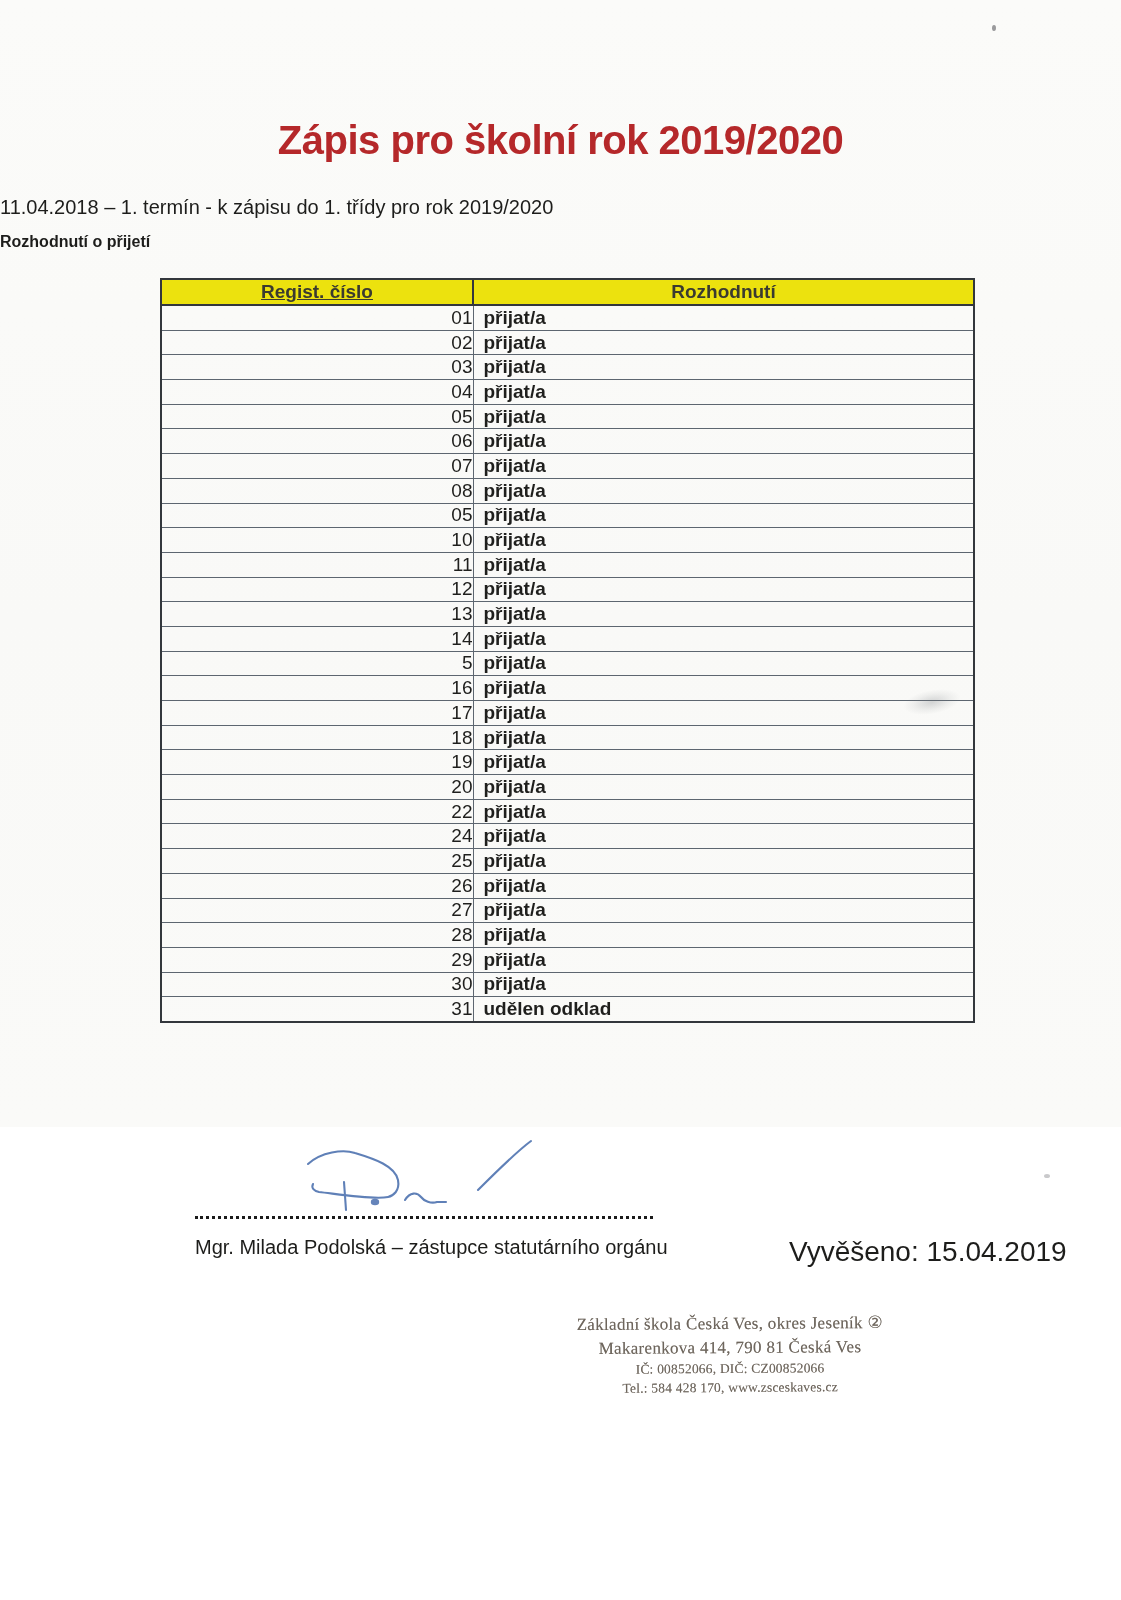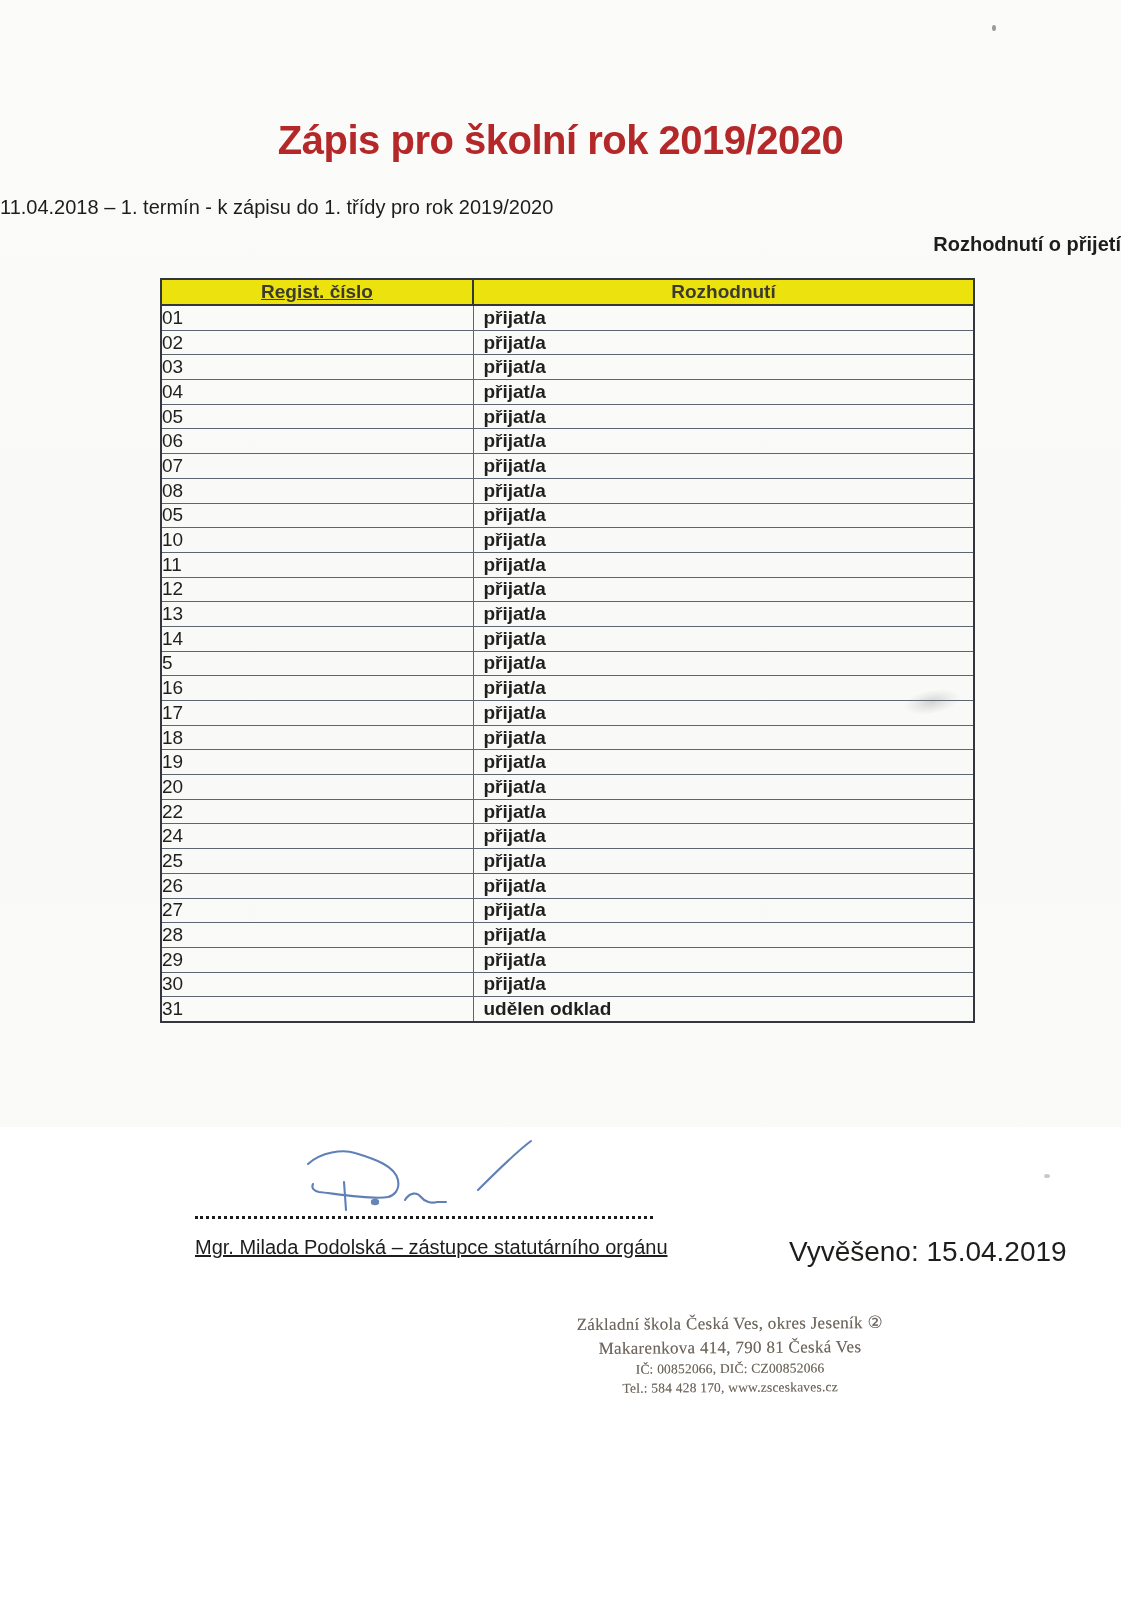--- a/index.html
+++ b/index.html
@@ -19,22 +19,22 @@
     text-align:center;
     font-size:40px;font-weight:bold;letter-spacing:-0.5px;
     color:#b5282a;
   }
   .doc-subtitle{
     position:absolute;left:0;top:196px;width:1121px;
     font-size:20px;color:#1d1d1b;
   }
   .section-heading{
     position:absolute;left:0;top:233px;width:1121px;
-    text-align:right;
-    font-size:20px;font-weight:bold;color:#1d1d1b;
+    text-align:left;
+    font-size:16px;font-weight:bold;color:#1d1d1b;
   }
   table.decision-table{
     position:absolute;left:160px;top:278px;
     width:813px;
     border-collapse:collapse;
     table-layout:fixed;
     border:2px solid #33373c;
     background:transparent;
   }
   .decision-table thead th{
@@ -47,38 +47,38 @@
   }
   .decision-table thead th.h-num{border-right:2px solid #33373c;text-decoration:underline;}
   .decision-table tbody td{
     height:23.7px;
     font-size:19px;color:#1f1f1d;
     vertical-align:middle;
     border-top:1px solid #5d6670;
     padding:0;
   }
   .decision-table tbody td.col-num{
-    text-align:left;
+    text-align:right;
     border-right:1px solid #5d6670;
   }
   .decision-table tbody td.col-dec{
     text-align:left;
     padding-left:10px;
     font-weight:bold;
   }
   .signature-svg{
     position:absolute;left:295px;top:1136px;
   }
   .dotted-line{
     position:absolute;left:195px;top:1200px;width:458px;height:16px;
     border-bottom:3px dotted #1b1b1b;
   }
   .signer-name{
     position:absolute;left:195px;top:1236px;
-    font-size:20px;color:#1d1d1b;text-decoration:underline;
+    font-size:20px;color:#1d1d1b;
   }
   .posted-date{
     position:absolute;left:789px;top:1236px;
     font-size:28px;color:#1d1d1b;
   }
   .stamp{
     position:absolute;left:530px;top:1312px;width:400px;
     text-align:center;
     font-family:"Liberation Serif", serif;
     color:#6e665d;

